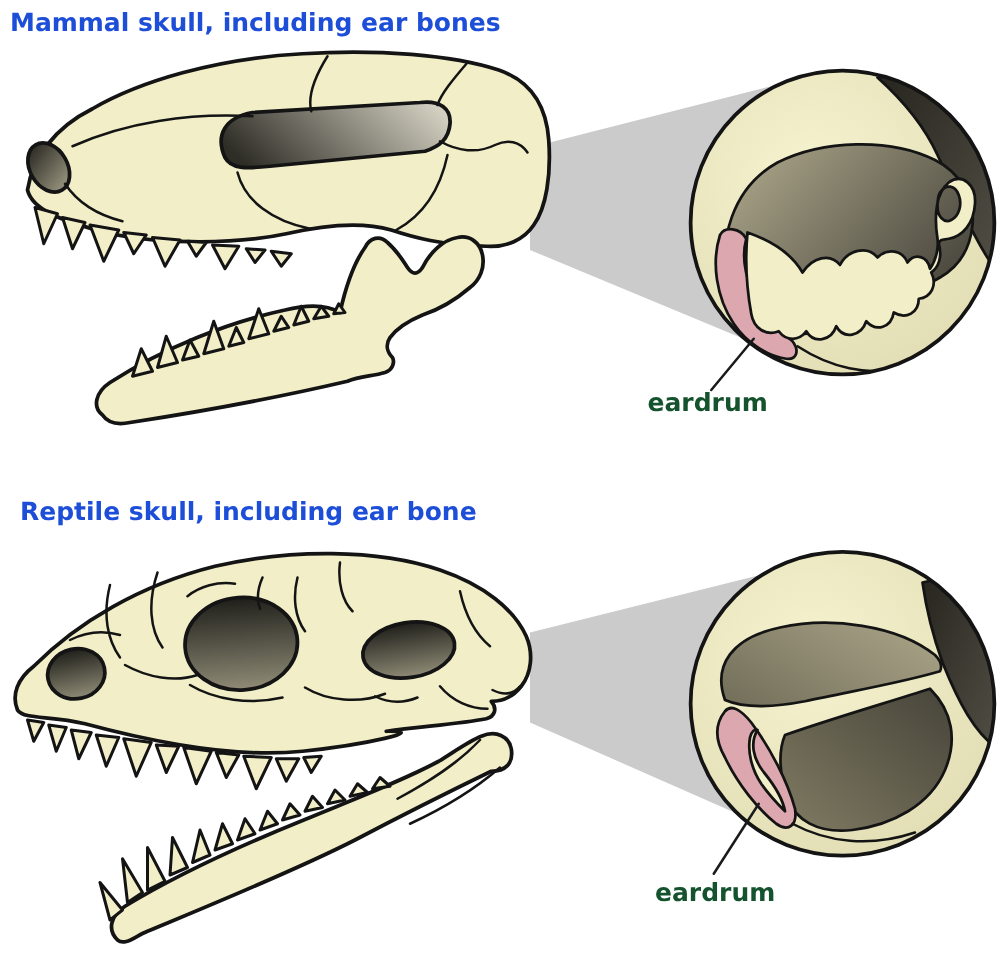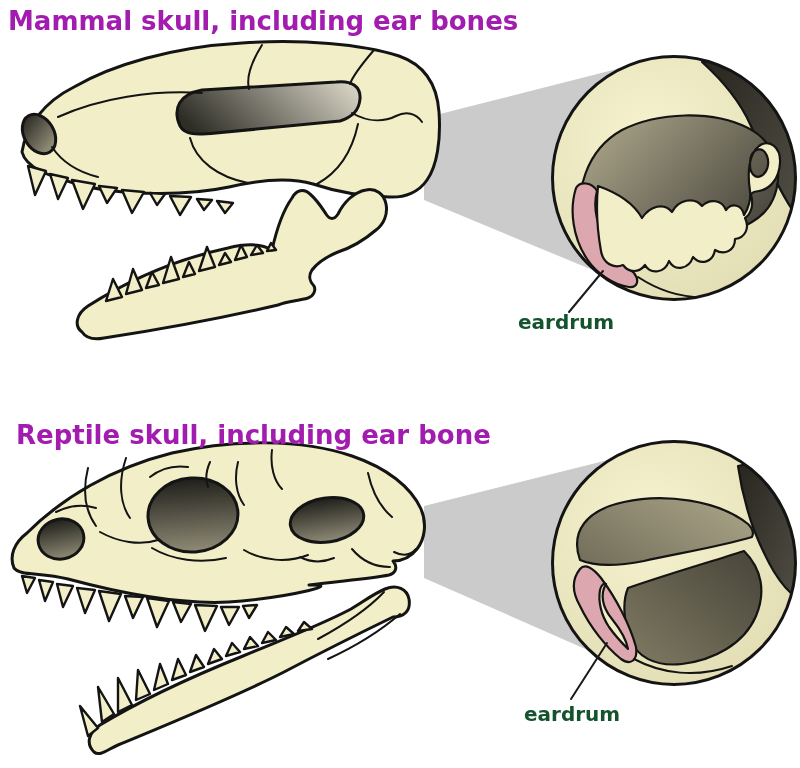--- a/index.html
+++ b/index.html
@@ -1,19 +1,19 @@
 <!DOCTYPE html>
 <html><head>
 <meta charset="utf-8">
 <style>
   html,body{margin:0;padding:0;background:#ffffff;}
   .canvas{position:relative;width:800px;height:768px;background:#ffffff;overflow:hidden;
           font-family:"DejaVu Sans","Liberation Sans",sans-serif;}
   .canvas svg{position:absolute;left:0;top:0;}
-  .title{position:absolute;font-weight:bold;font-size:26px;color:#a21caf;letter-spacing:0px;white-space:nowrap;}
+  .title{position:absolute;font-weight:bold;font-size:20px;color:#1d4ed8;letter-spacing:0px;white-space:nowrap;}
   .callout{position:absolute;font-weight:bold;font-size:20px;color:#14532d;white-space:nowrap;}
   .o3{stroke:#141414;stroke-width:3;stroke-linejoin:round;stroke-linecap:round;}
   .o2{stroke:#141414;stroke-width:2.2;stroke-linejoin:round;stroke-linecap:round;}
   .teeth{stroke:#141414;stroke-width:2.4;stroke-linejoin:round;stroke-linecap:round;}
   .suture{fill:none;stroke:#141414;stroke-width:2;stroke-linecap:round;}
   .leader{fill:none;stroke:#1a1a1a;stroke-width:2;stroke-linecap:round;}
 </style>
 </head>
 <body>
 
@@ -156,17 +156,17 @@
       <path class="o2" d="M 606,584 C 600,594 602,607 612,619 C 620,629 626,638 628,649 C 624,645 616,637 609,627
            C 601,615 598,601 600,590 C 601,585 604,583 606,584 Z" fill="#f2efc8"></path>
       <path class="suture" d="M 634,659 C 662,674 696,678 732,666"></path>
     </g>
     <circle cx="674" cy="563" r="121.5" fill="none" class="o3"></circle>
     <path class="leader" d="M 607,643 L 571,699"></path>
   </g>
 </svg>
 
 <div class="title" style="left:8px;top:6px;">Mammal skull, including ear bones</div>
-<div class="title" style="left:16px;top:420px;">Reptile skull, including ear bone</div>
+<div class="title" style="left:16px;top:397px;">Reptile skull, including ear bone</div>
 <div class="callout" style="left:518px;top:310px;">eardrum</div>
 <div class="callout" style="left:524px;top:702px;">eardrum</div>
 
 </div>
 
 </body></html>

